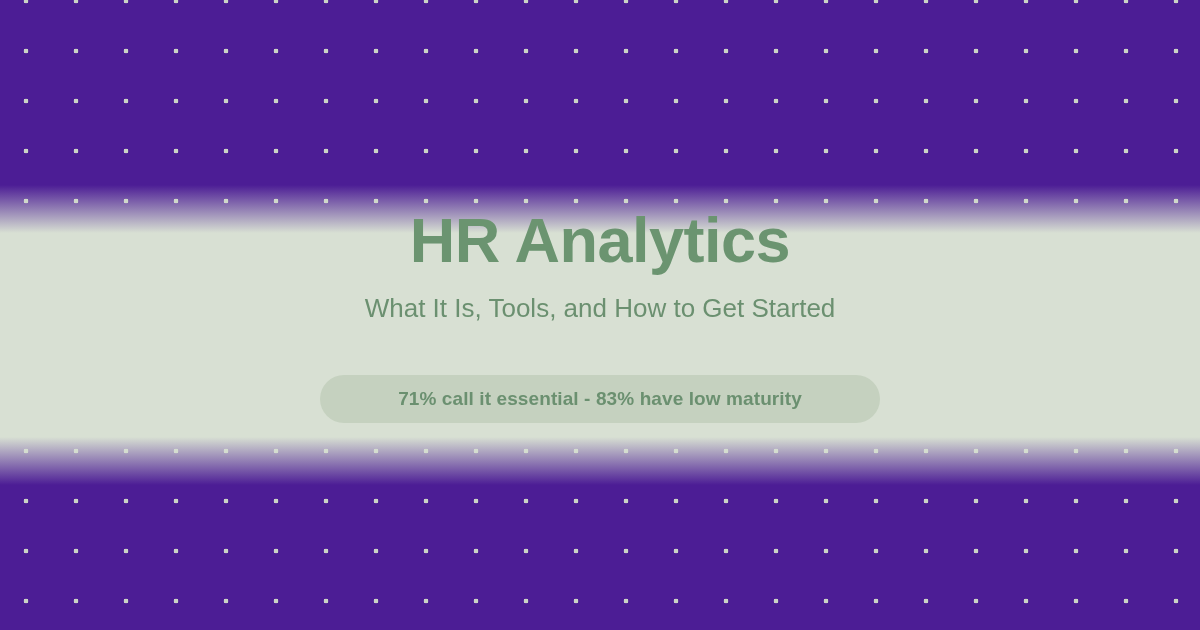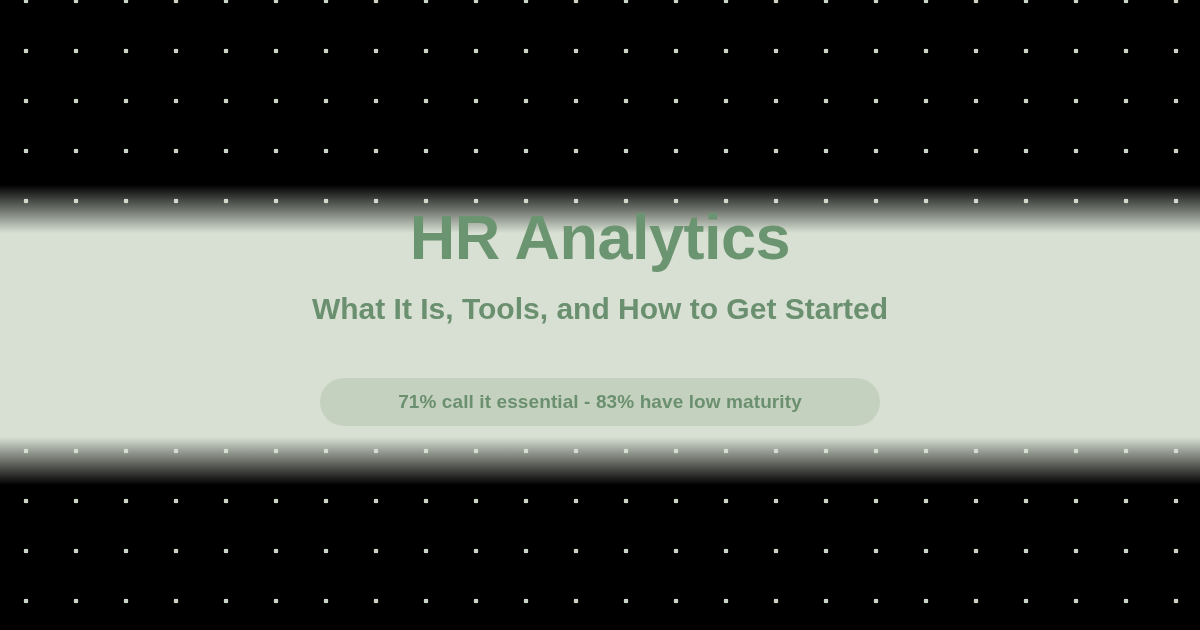--- a/index.html
+++ b/index.html
@@ -12,21 +12,21 @@
     height: 630px;
     overflow: hidden;
     font-family: "Liberation Sans", sans-serif;
     background: #d8e0d3;
   }
 
   .canvas {
     position: relative;
     width: 1200px;
     height: 630px;
-    background-color: #000000;
+    background-color: #4c1d95;
     overflow: hidden;
   }
 
   
   .dot-layer {
     position: absolute;
     inset: 0;
     background-image: radial-gradient(circle, #cbd4c6 2.2px, rgba(203,212,198,0) 2.6px);
     background-size: 50px 50px;
     background-position: 51px 26px;
@@ -63,22 +63,22 @@
     font-size: 63px;
     font-weight: 700;
     letter-spacing: -0.5px;
     line-height: 1.05;
     color: #6b9470;
     margin: 0;
     padding: 0;
   }
 
   .subtitle {
-    font-size: 30px;
-    font-weight: 700;
+    font-size: 26px;
+    font-weight: 400;
     line-height: 1.2;
     color: #6b9070;
     margin: 20px 0 0 0;
     padding: 0;
   }
 
   .badge {
     margin-top: 51px;
     width: 560px;
     height: 48px;

